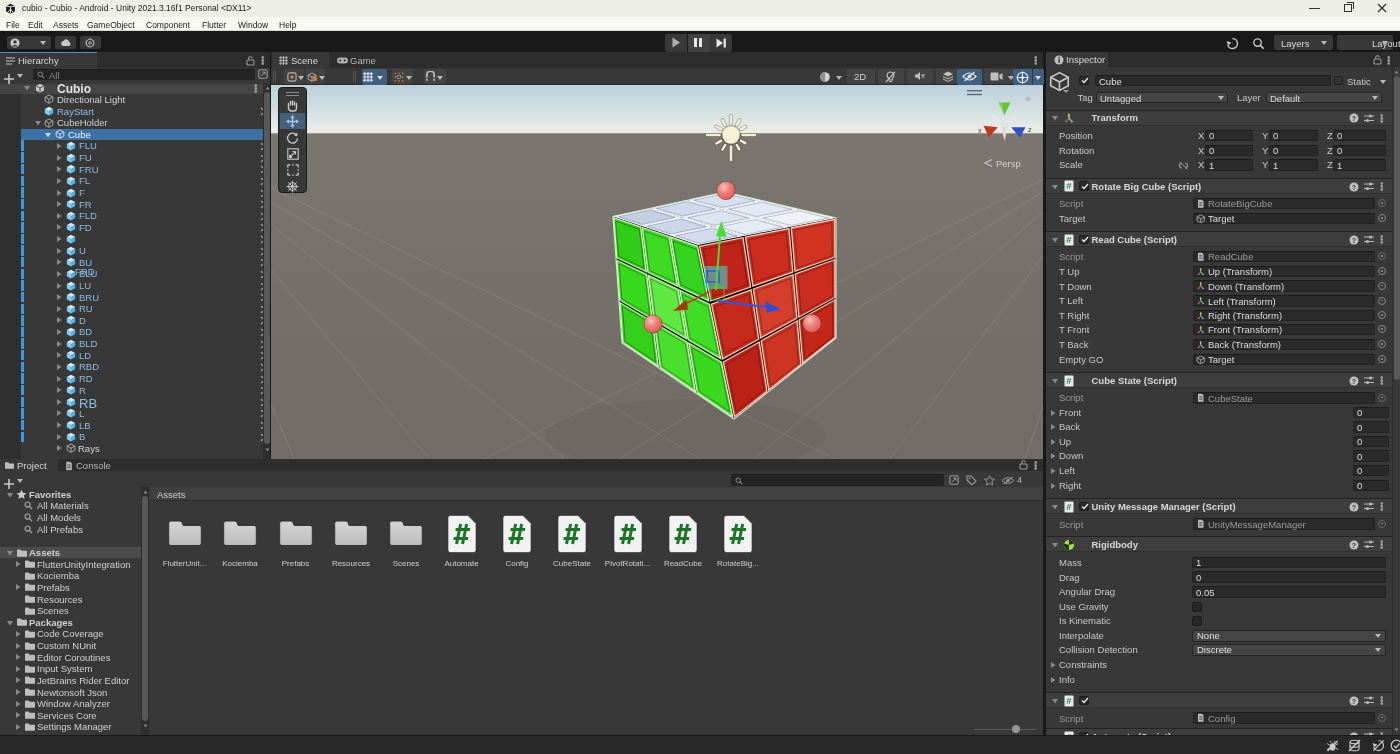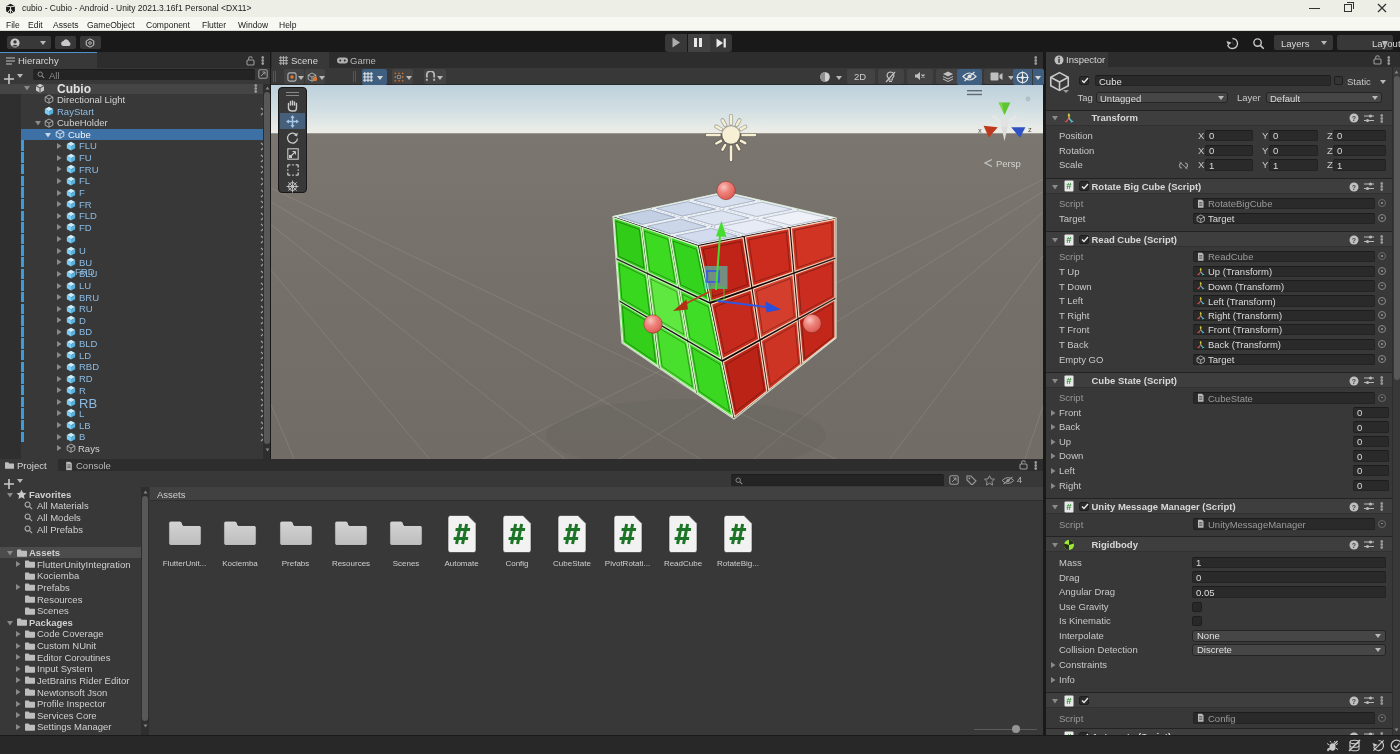--- a/index.html
+++ b/index.html
@@ -1338,21 +1338,21 @@
 <svg class="abs" style="left:24px;top:228.0px" width="12" height="10" viewBox="0 0 14 12">
       <use href="#ic-folder"></use>
     </svg>
 <div class="txt" style="left:37px;top:227.5px;font-size:9.5px;color:#d0d0d0;">Newtonsoft Json</div>
 <svg class="abs" style="left:15px;top:240.6px" width="6" height="8">
       <path d="M1 1 L5.5 4 L1 7 Z" fill="#8a8a8a"></path>
     </svg>
 <svg class="abs" style="left:24px;top:239.6px" width="12" height="10" viewBox="0 0 14 12">
       <use href="#ic-folder"></use>
     </svg>
-<div class="txt" style="left:37px;top:239.1px;font-size:9.5px;color:#d0d0d0;">Profile Inspector</div>
+<div class="txt" style="left:37px;top:239.1px;font-size:9.5px;color:#d0d0d0;">Window Analyzer</div>
 <svg class="abs" style="left:15px;top:252.3px" width="6" height="8">
       <path d="M1 1 L5.5 4 L1 7 Z" fill="#8a8a8a"></path>
     </svg>
 <svg class="abs" style="left:24px;top:251.3px" width="12" height="10" viewBox="0 0 14 12">
       <use href="#ic-folder"></use>
     </svg>
 <div class="txt" style="left:37px;top:250.8px;font-size:9.5px;color:#d0d0d0;">Services Core</div>
 <svg class="abs" style="left:15px;top:263.9px" width="6" height="8">
       <path d="M1 1 L5.5 4 L1 7 Z" fill="#8a8a8a"></path>
     </svg>

